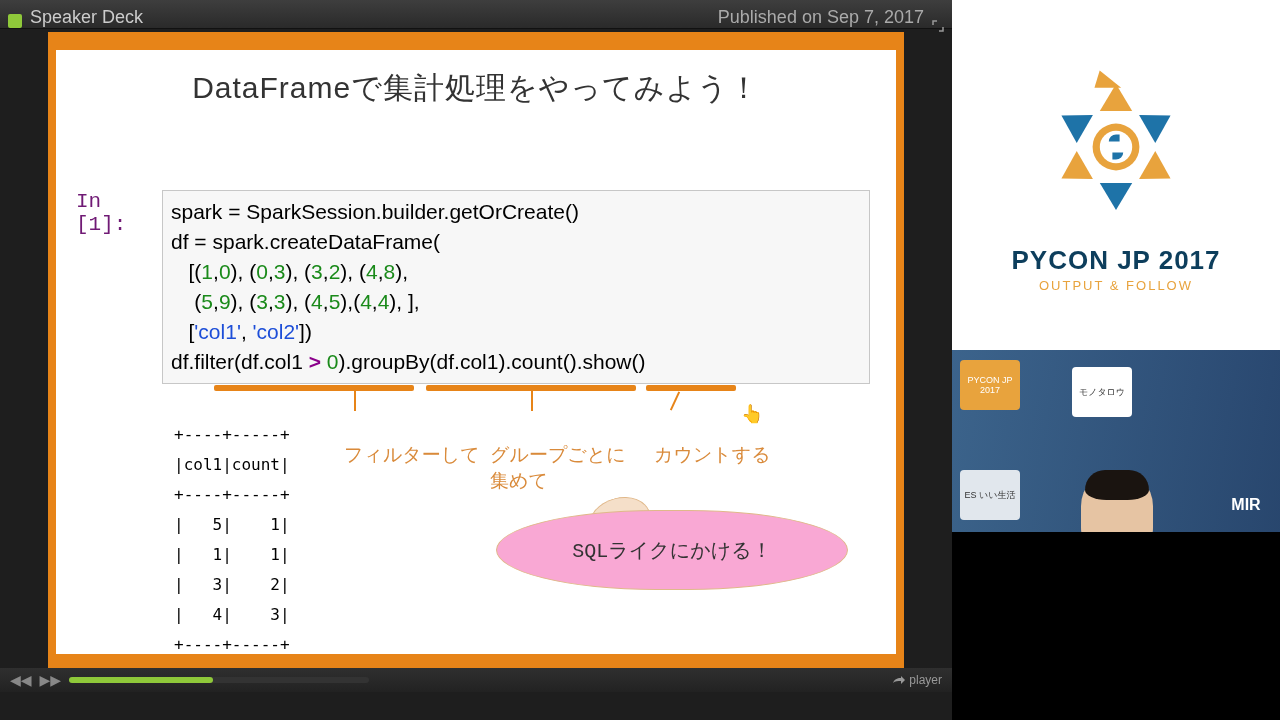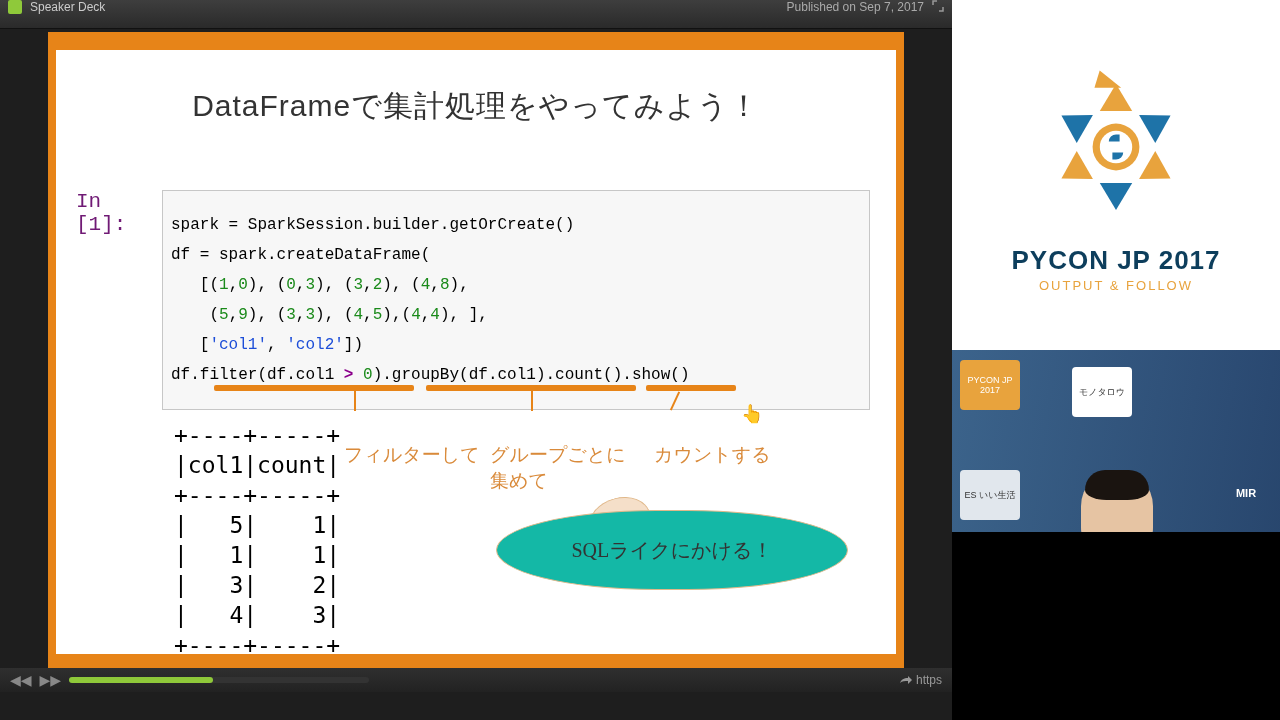--- a/index.html
+++ b/index.html
@@ -1,34 +1,34 @@
 <!DOCTYPE html>
 <html><head>
 <meta charset="utf-8">
 <style>
   html,body{margin:0;padding:0;width:1280px;height:720px;background:#000;font-family:Arial,sans-serif;overflow:hidden}
   .viewer{position:absolute;left:0;top:0;width:952px;height:720px;background:#1e1e1e}
-  .titlebar{height:28px;background:linear-gradient(#3e3e3e,#2a2a2a);border-bottom:1px solid #111;display:flex;align-items:flex-start;padding:0 8px;color:#ccc;font-size:12px}
+  .titlebar{height:28px;background:linear-gradient(#3e3e3e,#2a2a2a);border-bottom:1px solid #111;display:flex;align-items:flex-end;padding:0 8px;color:#ccc;font-size:18px}
   .titlebar .sd-icon{width:14px;height:14px;background:#8fc93a;border-radius:2px;margin-right:8px;display:inline-block}
   .titlebar .pub{margin-left:auto;color:#aaa}
   .titlebar .expand{width:12px;height:12px;margin-left:8px}
   .slide-outer{position:absolute;left:48px;top:32px;right:48px;bottom:48px;background:#e78418}
   .slide-inner{position:absolute;left:8px;top:18px;right:8px;bottom:18px;background:#fff}
-  .slide-title{font-family:"MS PGothic","Hiragino Kaku Gothic Pro",sans-serif;font-size:30px;color:#333;text-align:center;padding-top:36px;font-weight:400;letter-spacing:1px}
+  .slide-title{font-family:"MS PGothic","Hiragino Kaku Gothic Pro",sans-serif;font-size:30px;color:#333;text-align:center;padding-top:18px;font-weight:400;letter-spacing:1px}
   .cell{position:absolute;left:20px;top:140px;right:18px}
   .in-prompt{display:inline-block;width:86px;color:#701a75;font-family:Liberation Mono, monospace;font-size:21px;vertical-align:top}
-  .code-box{display:inline-block;width:690px;border:1px solid #c7c7c7;background:#f7f7f7;padding:19px 8px;font-family:Liberation Mono, monospace;font-size:16px;line-height:30px;white-space:pre;color:#000}
+  .code-box{display:inline-block;width:690px;border:1px solid #c7c7c7;background:#f7f7f7;padding:6px 8px;font-family:Liberation Sans, sans-serif;font-size:21px;line-height:30px;white-space:pre;color:#000}
   .num{color:#1a8a1a}
   .str{color:#1d4ed8}
   .op{color:#8b008b;font-weight:bold}
   .annot{position:absolute;font-size:19px;color:#d98a3a;font-family:"Hiragino Kaku Gothic Pro",sans-serif}
   .underline{position:absolute;height:6px;background:#e78418;border-radius:2px}
   .tick{position:absolute;width:2px;height:20px;background:#e78418}
-  .output{position:absolute;left:118px;top:370px;font-family:Menlo,monospace;font-size:23px;line-height:30px;white-space:pre;color:#000}
-  .bubble{position:absolute;left:440px;top:460px;width:350px;height:78px;background:#14b8a6;border:1px solid #e0b88a;border-radius:50%/55%;display:flex;align-items:center;justify-content:center;font-size:20px;color:#333;font-family:Liberation Serif, serif}
+  .output{position:absolute;left:118px;top:370px;font-family:Menlo,monospace;font-size:16px;line-height:30px;white-space:pre;color:#000}
+  .bubble{position:absolute;left:440px;top:460px;width:350px;height:78px;background:#f9a8d4;border:1px solid #e0b88a;border-radius:50%/55%;display:flex;align-items:center;justify-content:center;font-size:20px;color:#333;font-family:Liberation Mono, monospace}
   .bubble-tail{position:absolute;left:530px;top:448px;width:60px;height:22px;background:#f5dfc9;border:1px solid #e0b88a;border-radius:50% 50% 0 0/100% 100% 0 0;border-bottom:none;transform:rotate(-15deg)}
   .cursor-hand{position:absolute;left:685px;top:353px;font-size:18px;pointer-events:none}
   .controls{position:absolute;left:0;bottom:28px;right:0;height:24px;background:linear-gradient(#2f2f2f,#222);display:flex;align-items:center;padding:0 10px;gap:8px}
   .nav-btn{color:#888;font-size:14px}
   .progress{flex:0 0 300px;height:6px;background:#333;border-radius:3px;position:relative}
   .progress-fill{position:absolute;left:0;top:0;bottom:0;width:48%;background:#8fc93a;border-radius:3px}
   .share{margin-left:auto;color:#999;font-size:12px;display:flex;align-items:center;gap:4px}
   .urlbar{position:absolute;left:0;bottom:0;height:22px;background:#e9e9e9;color:#333;font-size:11px;padding:3px 6px;font-family:sans-serif;border:1px solid #bbb;border-left:none;border-bottom:none}
   
   .video{position:absolute;left:952px;top:0;width:328px;height:532px;background:#fff}
@@ -111,21 +111,21 @@
   <div class="controls">
     <span class="nav-btn">◀◀</span>
     <span class="nav-btn">▶▶</span>
     <div class="progress">
       <div class="progress-fill"></div>
     </div>
     <div class="share">
       <svg width="12" height="10" viewBox="0 0 12 10">
           <path d="M0 8c2-5 6-5 8-5V1l4 4-4 4V6c-3 0-6 0-8 2z" fill="#999"></path>
         </svg>
-      <span>https</span>
+      <span>player</span>
     </div>
   </div>
 
 </div>
 
 <div class="video">
   <div class="logo-area">
     <div class="pyconlogo">
       <svg viewBox="0 0 200 200" width="180" height="180">
         <g transform="translate(100,100)">
@@ -156,21 +156,21 @@
     </div>
     <div class="conf-title">PYCON JP 2017</div>
     <div class="conf-sub">OUTPUT &amp; FOLLOW</div>
   </div>
 
   <div class="video-feed">
     <div class="backdrop"></div>
     <div class="sponsor" style="left:8px;top:10px;background:#e8a33d;color:#fff">PYCON JP 2017</div>
     <div class="sponsor" style="left:120px;top:17px;background:#fff">モノタロウ</div>
     <div class="sponsor" style="left:8px;top:120px">ES いい生活</div>
-    <div class="sponsor" style="right:4px;top:118px;background:transparent;color:#fff;font-weight:bold;font-size:11px">MIR</div>
+    <div class="sponsor" style="right:4px;top:130px;background:transparent;color:#fff;font-weight:bold;font-size:16px">MIR</div>
     <div class="sponsor" style="left:60px;top:250px;background:#e8a33d;color:#fff;width:50px;height:40px;font-size:7px">PYCON</div>
     <div class="sponsor" style="right:10px;top:250px;background:transparent;color:#e8c060;width:50px;height:50px">
       <svg viewBox="0 0 50 50">
           <path d="M25 2l6 16h16l-13 10 5 16-14-10-14 10 5-16L3 18h16z" fill="#d4a848"></path>
         </svg>
     </div>
 
     <div class="speaker-body">
       <div class="speaker-head">
         <div class="hair"></div>

